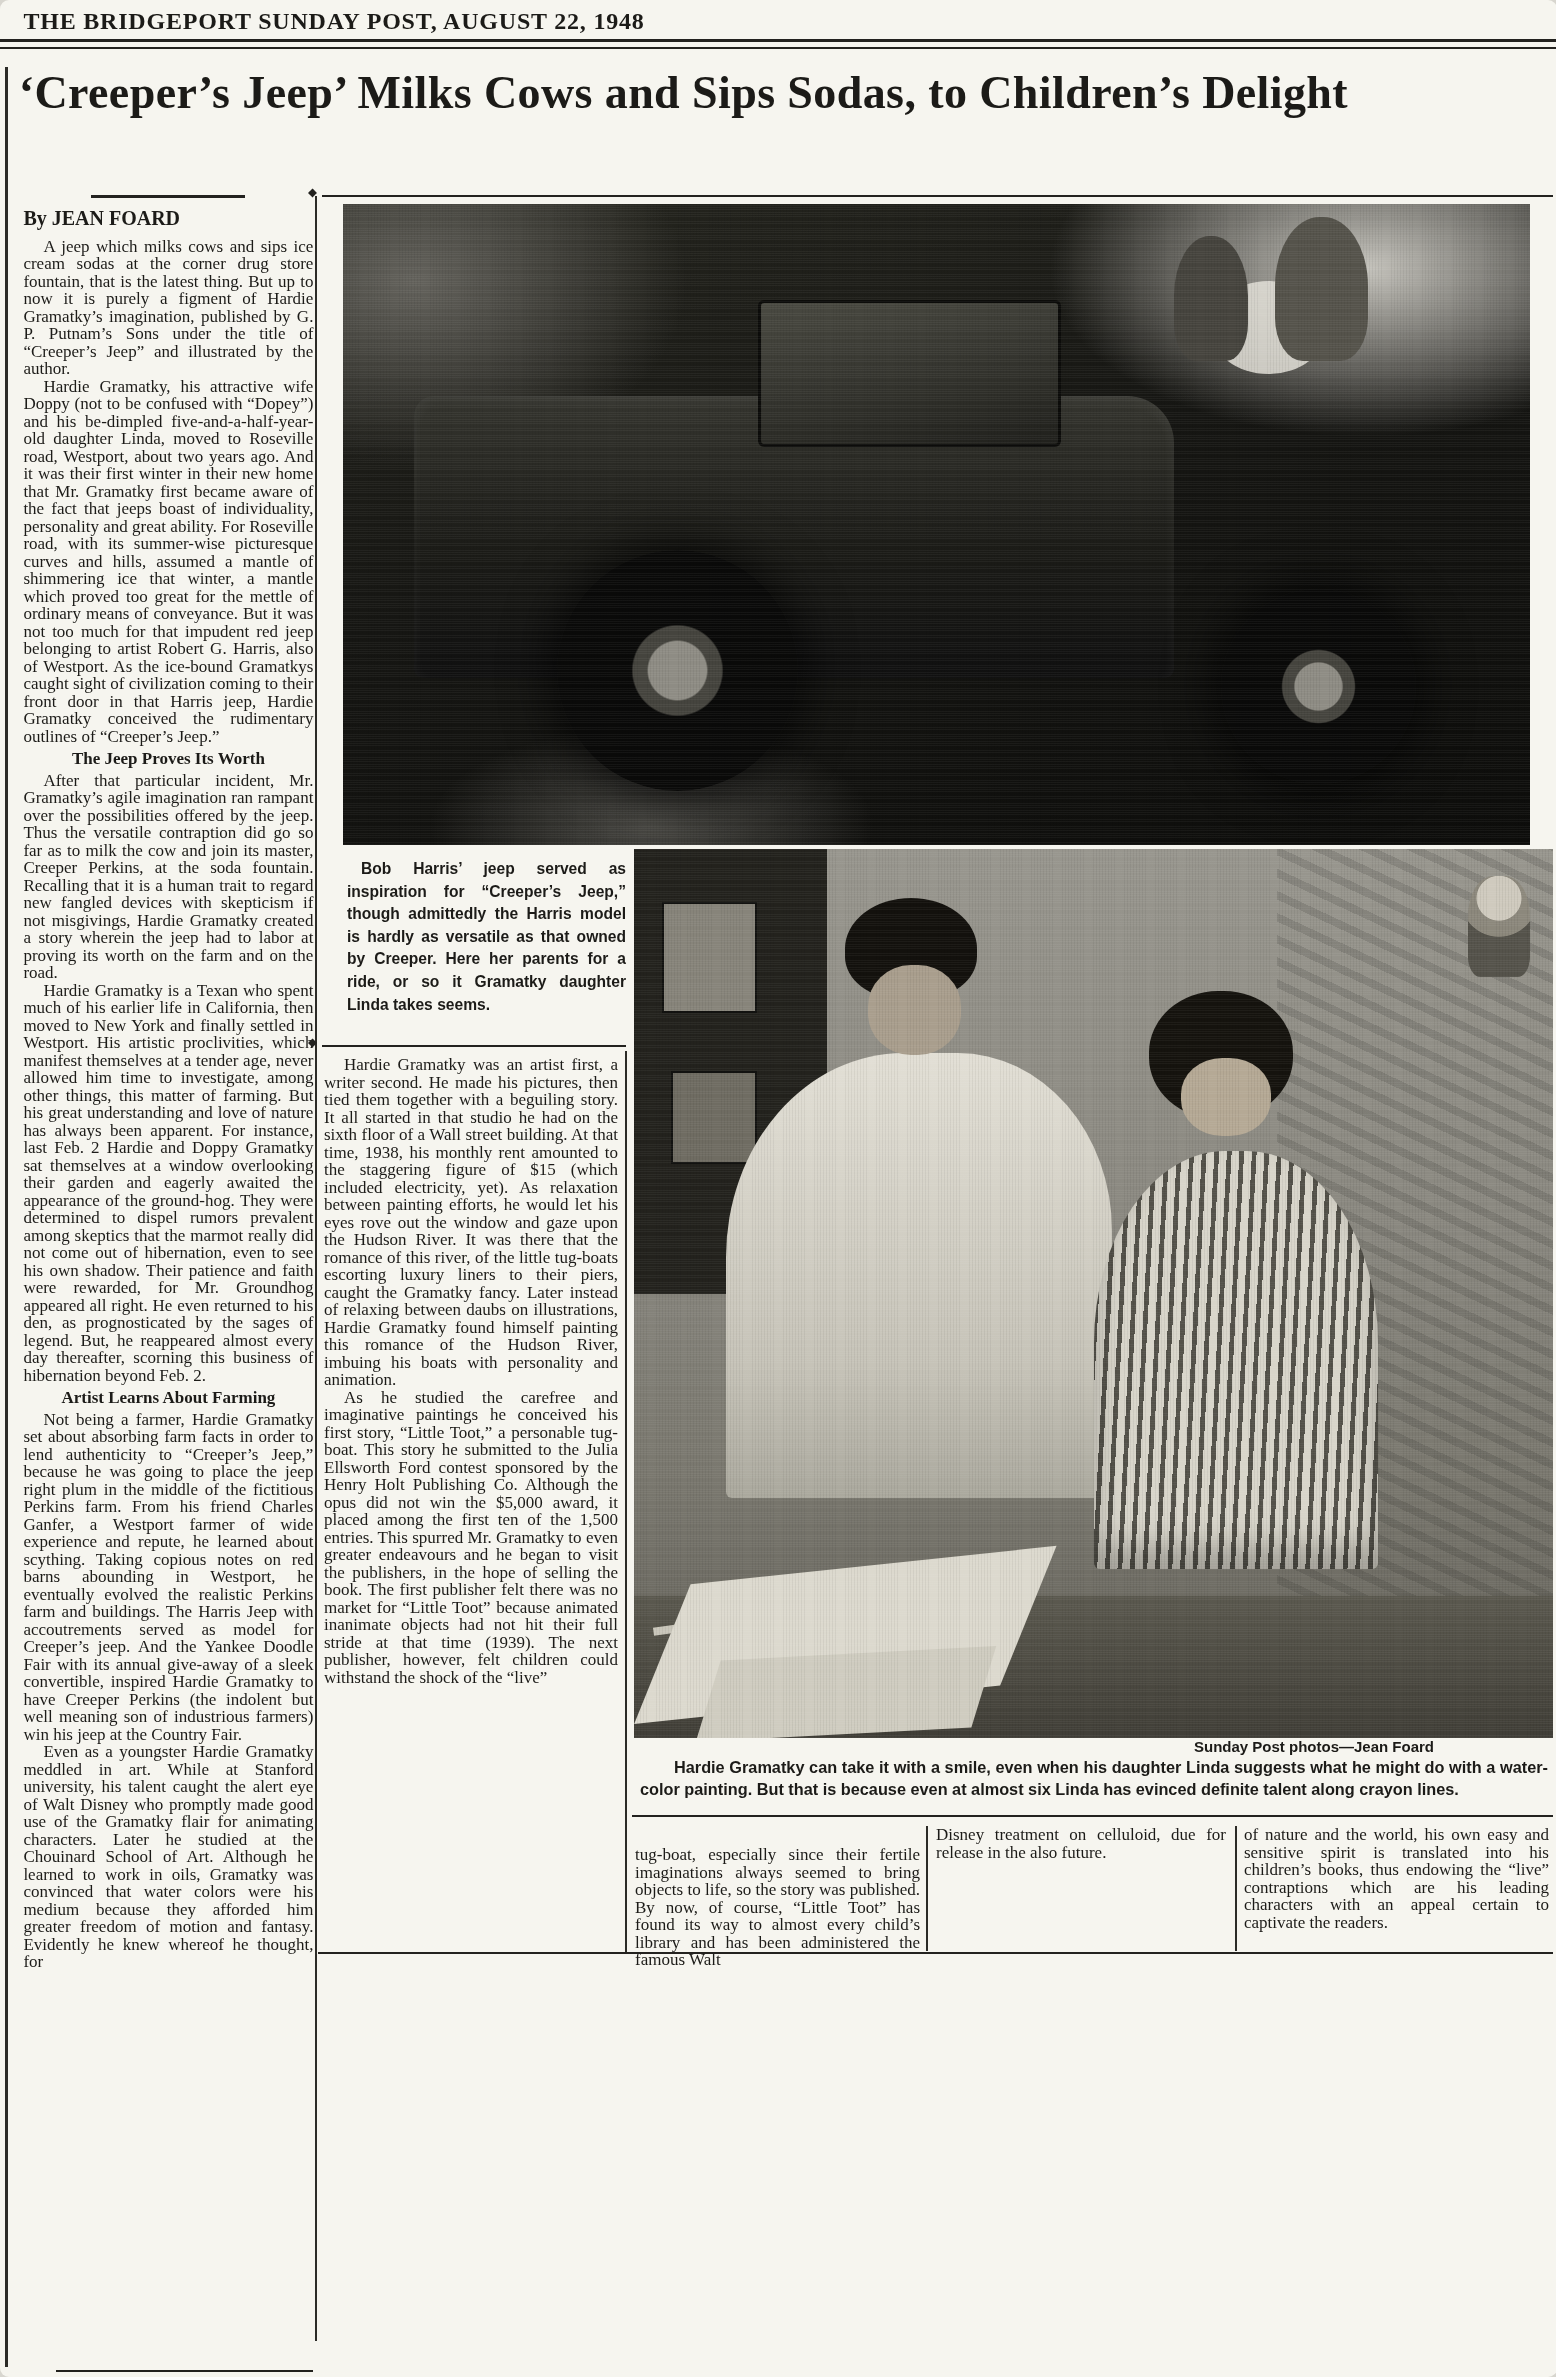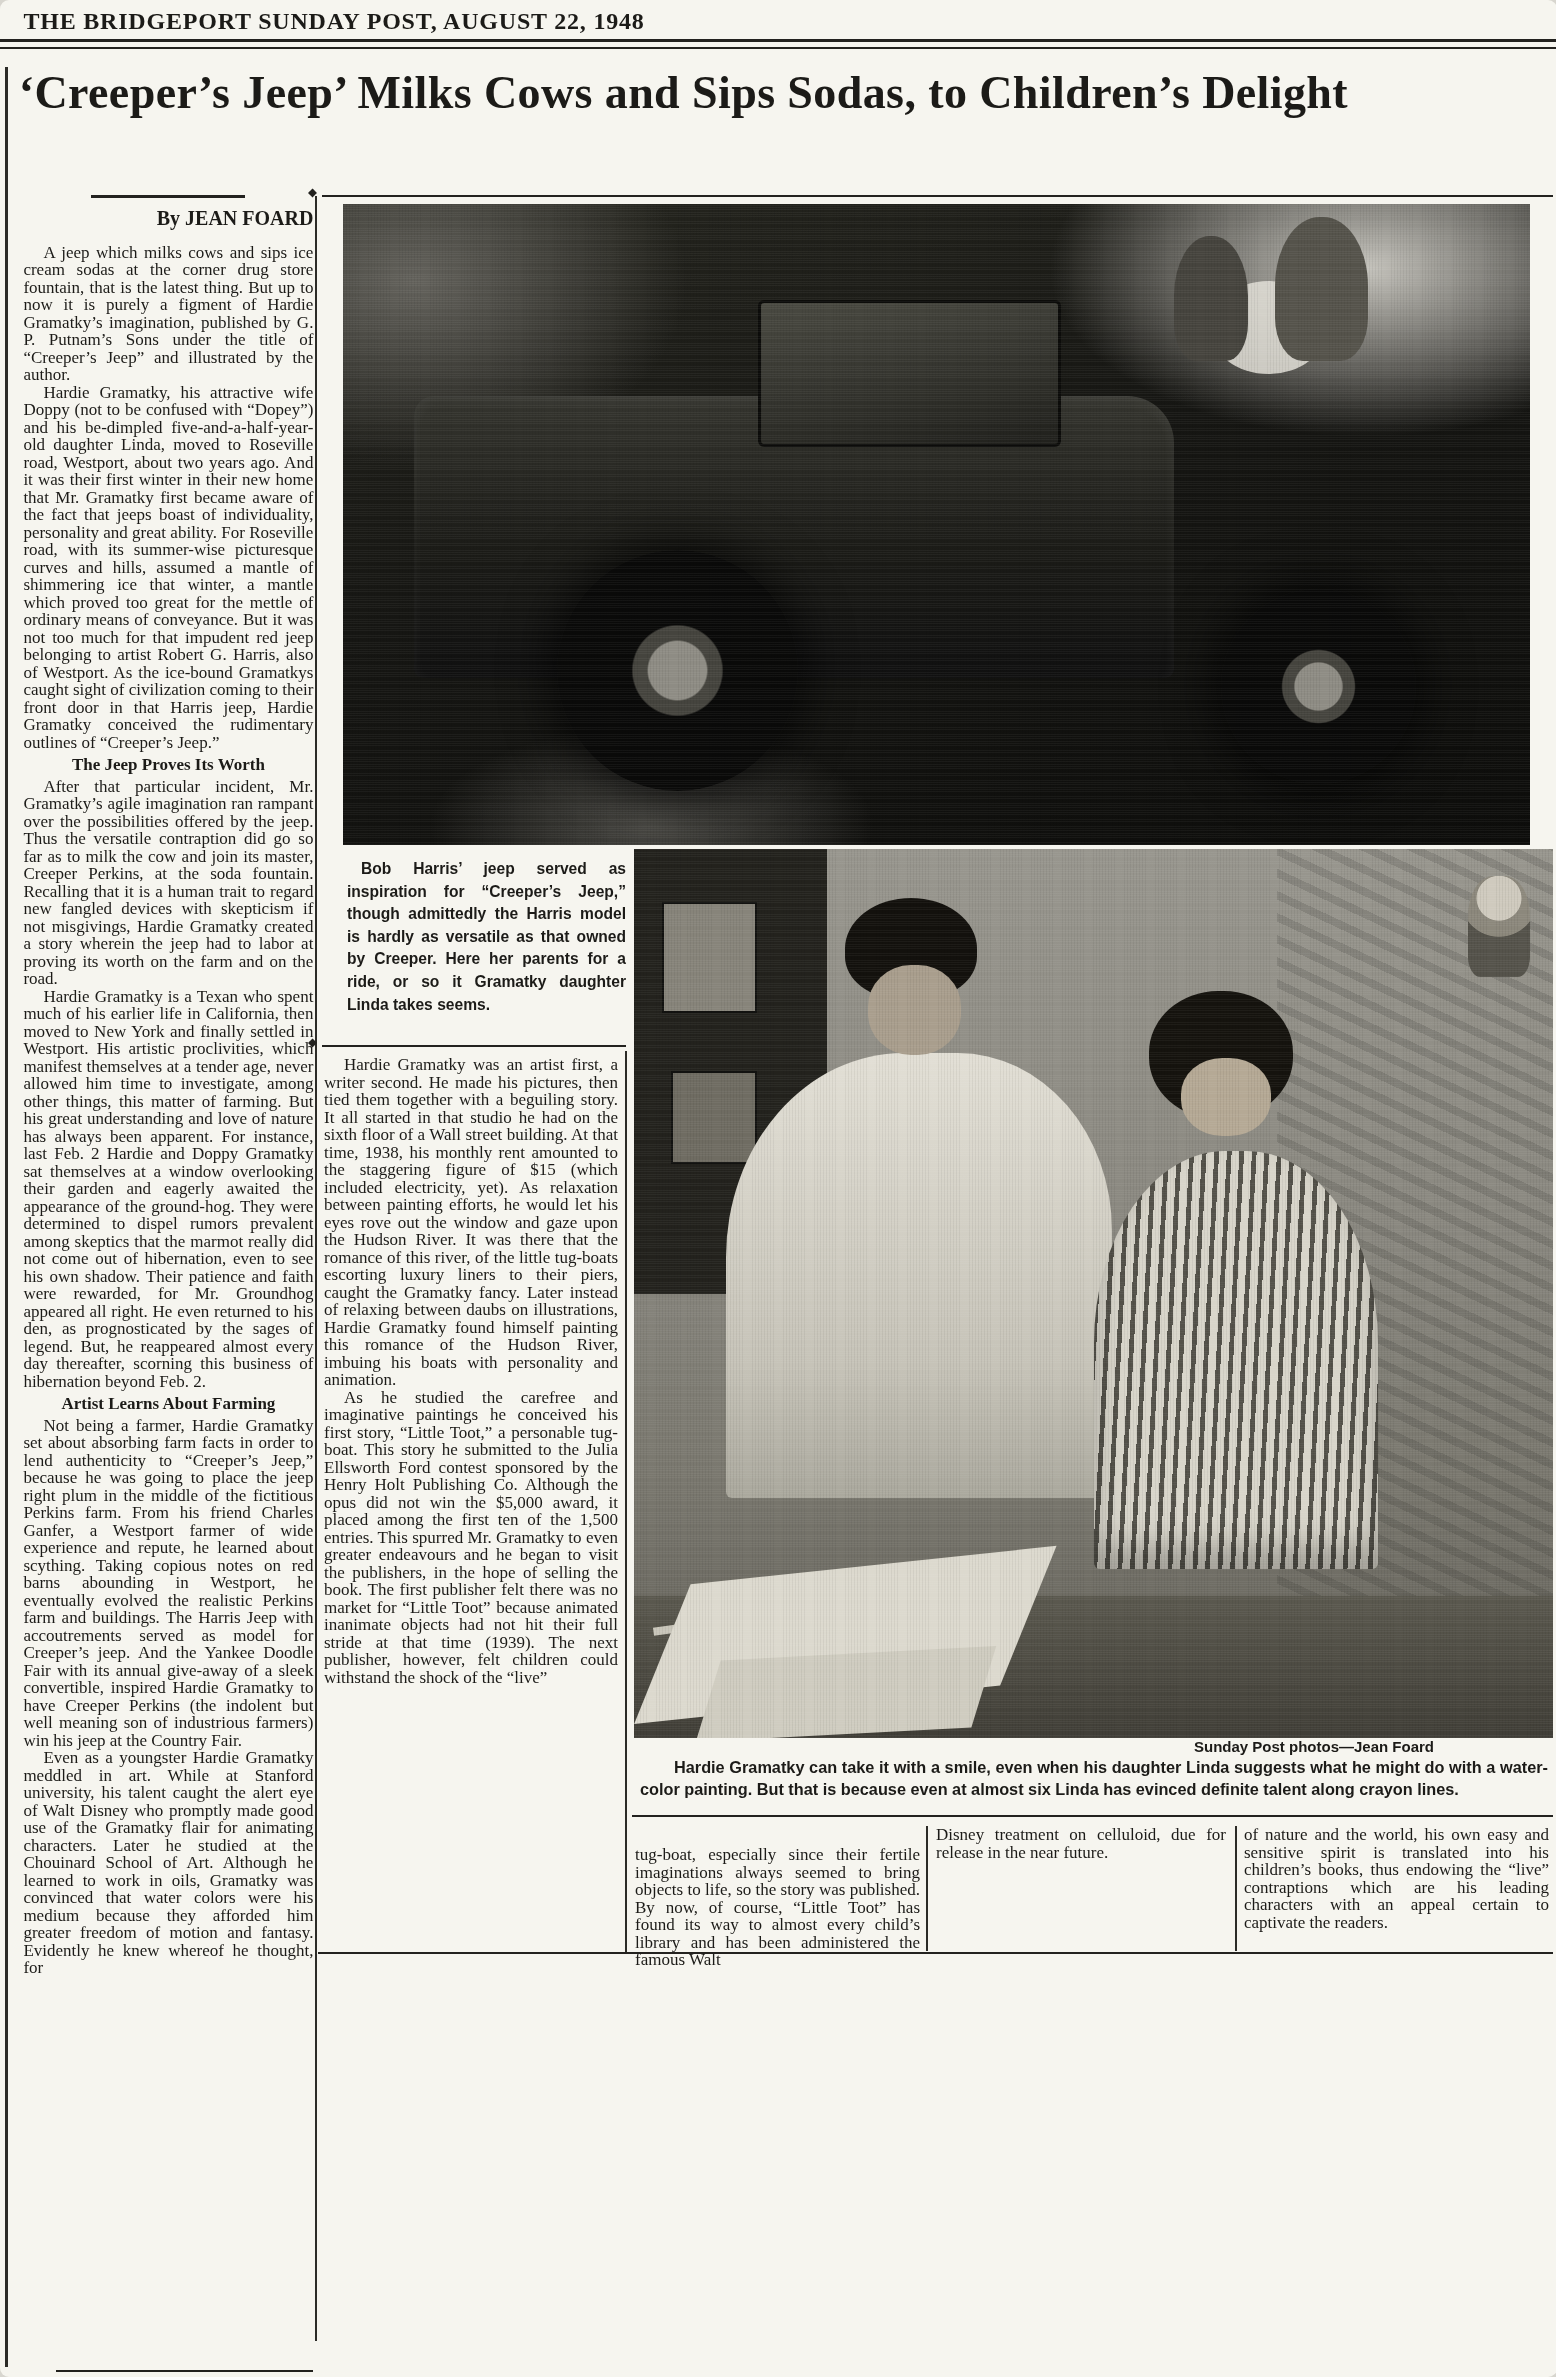--- a/index.html
+++ b/index.html
@@ -4,21 +4,21 @@
 <style>
   html,body{margin:0;padding:0;background:#d8d6cf;}
   .page{position:relative;width:1557px;height:2377px;background:#f6f5ef;overflow:hidden;color:#1c1b18;margin:0 auto;border-radius:9px;}
   .masthead{position:absolute;left:23.4px;top:6.2px;font:bold 24px/30px "Liberation Serif",serif;letter-spacing:0.8px;}
   .hrule{position:absolute;background:#23221f;}
   .vrule{position:absolute;background:#2c2b27;width:1.6px;}
   .headline{position:absolute;left:18.7px;top:65px;width:1529px;font:bold 46px/56px "Liberation Serif",serif;letter-spacing:0.4px;white-space:nowrap;}
   .diamond{position:absolute;font-size:11.7px;line-height:11.7px;color:#23221f;}
   .col1{position:absolute;left:23.4px;top:195px;width:290px;}
   .byline-rule{width:154px;height:3.1px;background:#23221f;margin:0 auto 9.3px;}
-  .byline{text-align:right;font:bold 20px/23.4px "Liberation Serif",serif;margin-bottom:13px;}
+  .byline{text-align:left;font:bold 20px/23.4px "Liberation Serif",serif;margin-bottom:7px;}
   p.body{font:17px/17.5px "Liberation Serif",serif;text-align:justify;text-indent:20px;margin:0;}
   p.body.cont{text-indent:0;}
   .subhead{font:bold 17px/21px "Liberation Serif",serif;text-align:center;margin:3.1px 0 2.3px;}
   .col2{position:absolute;left:324px;top:1056px;width:294px;}
   .caption1{position:absolute;left:347px;top:858px;width:279px;font:bold 15.6px/22.6px "Liberation Sans",sans-serif;text-align:justify;text-indent:14px;}
   .credit{position:absolute;right:123px;top:1738px;font:bold 15px/17px "Liberation Sans",sans-serif;}
   .caption2{position:absolute;left:640px;top:1756px;width:908px;font:bold 16.3px/22px "Liberation Sans",sans-serif;text-align:justify;text-indent:34px;}
   .bcol{position:absolute;top:1826px;}
   .bcolA{left:635px;width:285px;margin-top:20px;}
   .bcolB{left:936px;width:290px;}
@@ -130,21 +130,21 @@
 
   <div class="credit">Sunday Post photos—Jean Foard</div>
   <div class="caption2">Hardie Gramatky can take it with a smile, even when his daughter Linda suggests what he might do with a water-color painting. But that is because even at almost six Linda has evinced definite talent along crayon lines.</div>
   <div class="hrule" style="left:632px;top:1815px;width:921px;height:1.6px;"></div>
 
   <div class="bcol bcolA">
     <p class="body cont">tug-boat, especially since their fertile imaginations always seemed to bring objects to life, so the story was published. By now, of course, “Little Toot” has found its way to almost every child’s library and has been administered the famous Walt</p>
   </div>
   <div class="vrule" style="left:926px;top:1826px;height:125px;"></div>
   <div class="bcol bcolB">
-    <p class="body cont">Disney treatment on celluloid, due for release in the near future.</p>
+    <p class="body cont">Disney treatment on celluloid, due for release in the also future.</p>
   </div>
   <div class="vrule" style="left:1235px;top:1826px;height:125px;"></div>
   <div class="bcol bcolC">
     <p class="body cont">of nature and the world, his own easy and sensitive spirit is translated into his children’s books, thus endowing the “live” contraptions which are his leading characters with an appeal certain to captivate the readers.</p>
   </div>
 
   <div class="hrule" style="left:318px;top:1952px;width:1235px;height:2.3px;"></div>
   <div class="hrule" style="left:56px;top:2370px;width:257px;height:1.6px;"></div>
 
 </div>

